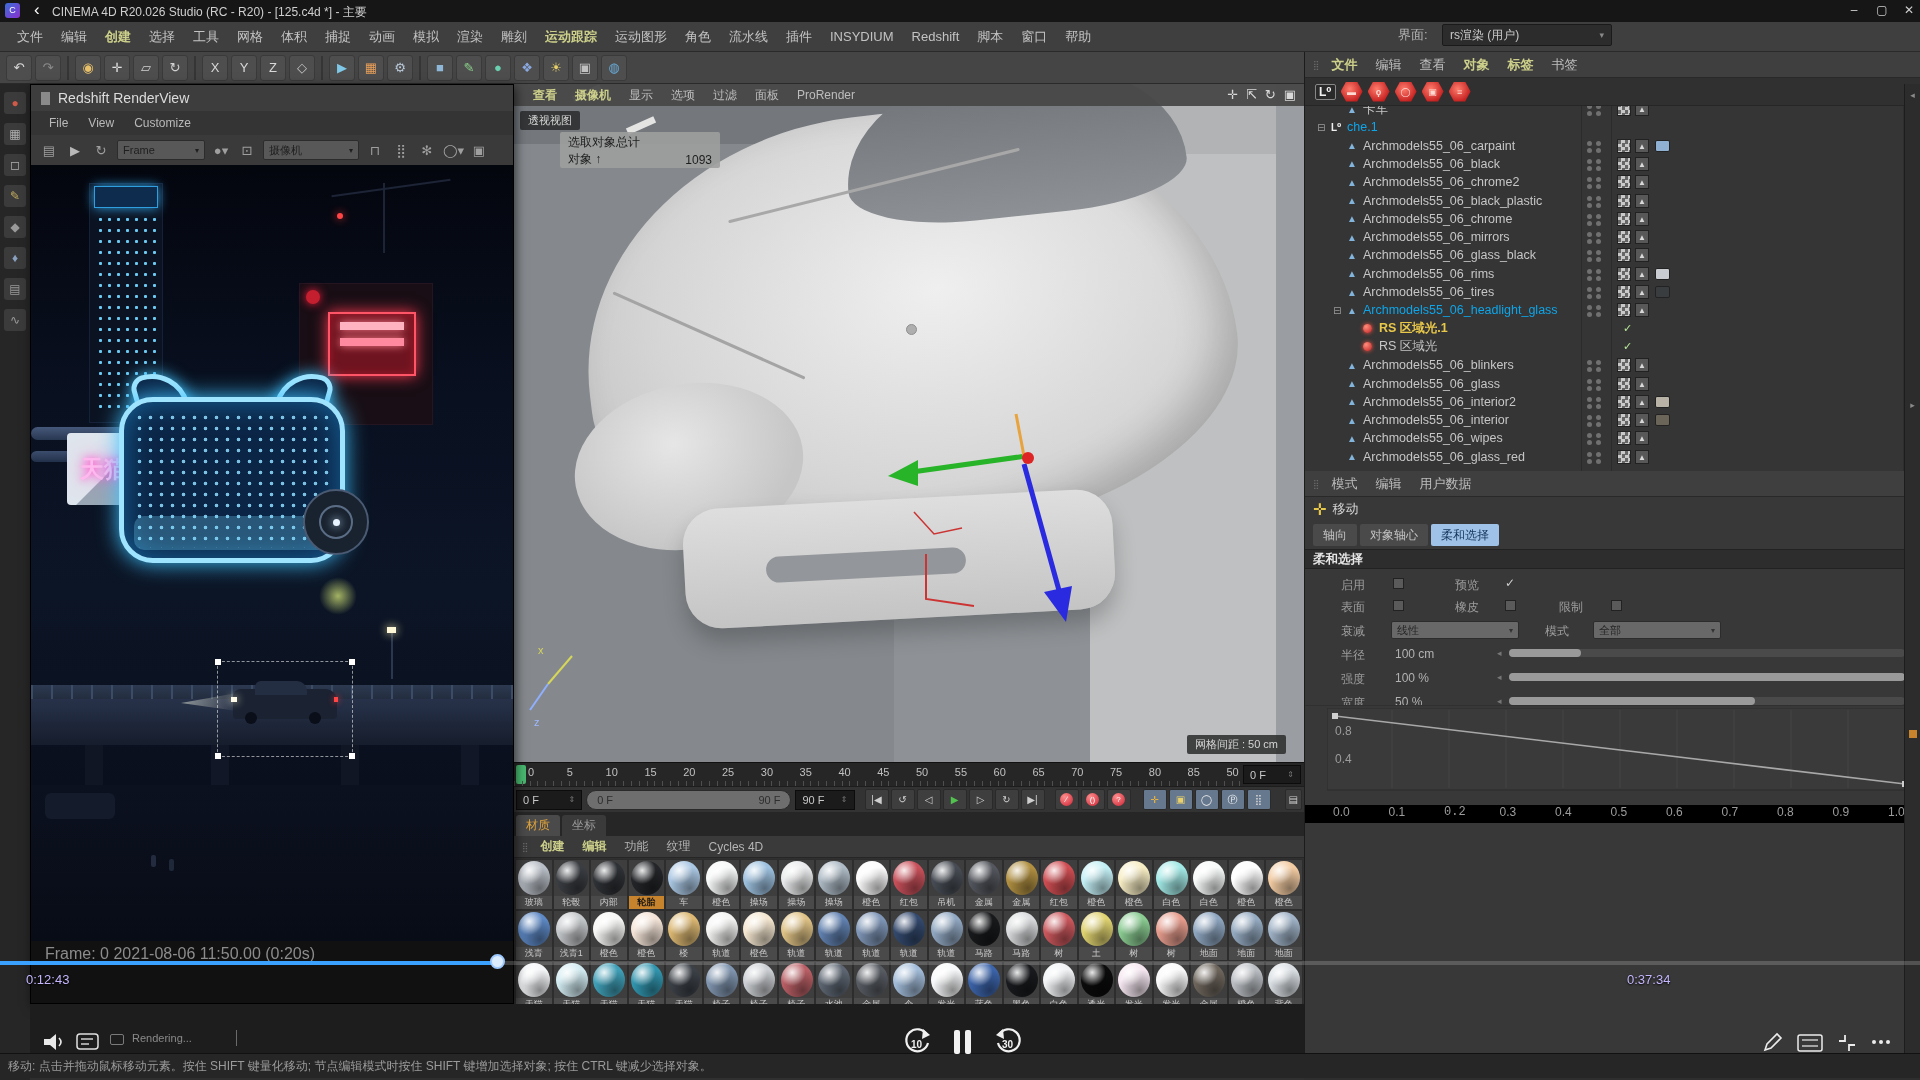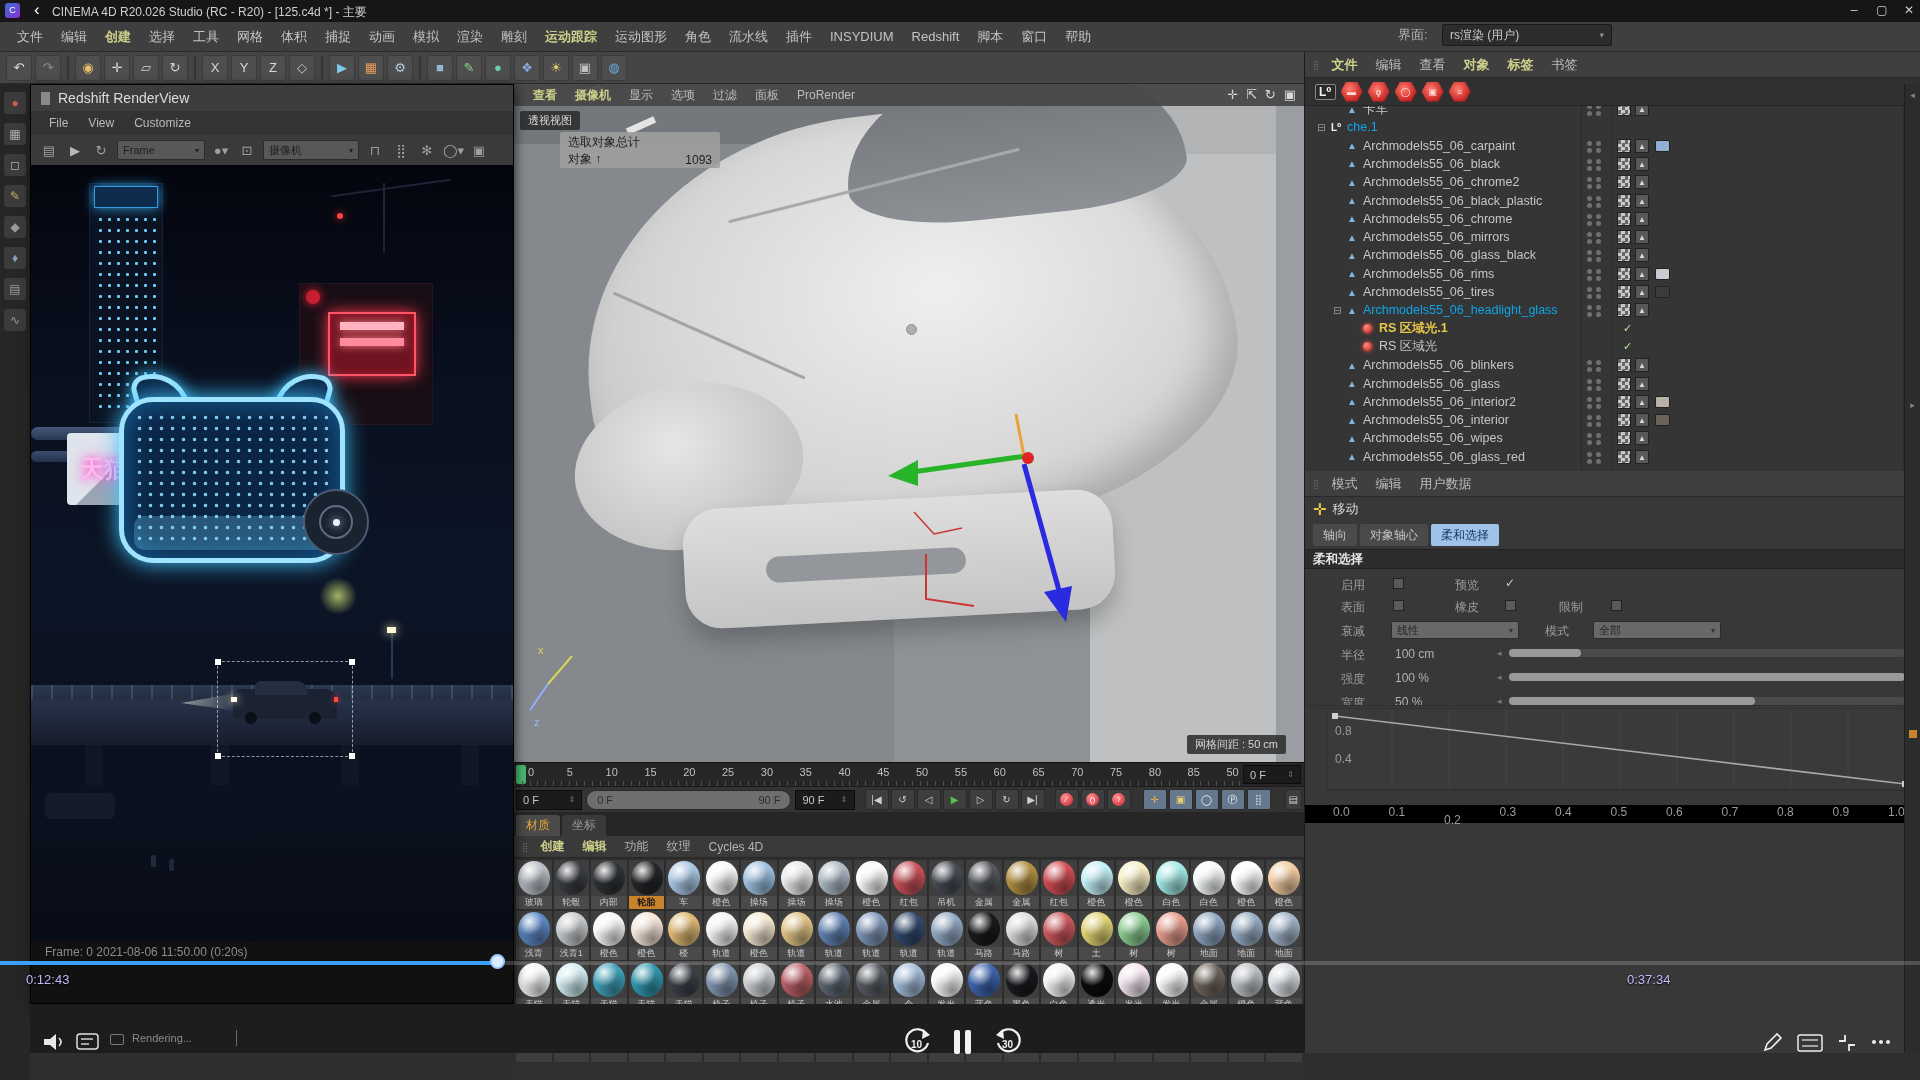--- a/index.html
+++ b/index.html
@@ -880,21 +880,21 @@
           <path d="M8,8 C190,28 380,52 578,76" stroke="#a8a8a8" stroke-width="1.6" fill="none"></path>
           <rect x="5" y="5" width="6" height="6" fill="#cfcfcf"></rect>
           <rect x="575" y="73" width="6" height="6" fill="#cfcfcf"></rect>
         </svg>
         <span class="abs amlabel" style="left:30px;top:18px;">0.8</span>
         <span class="abs amlabel" style="left:30px;top:46px;">0.4</span>
       </div>
       <div id="curve-x-labels" style="position:relative;height:18px;background:#000000;">
           <span class="amlabel" style="position: absolute; left: 28px; top: 0px;">0.0</span>
           <span class="amlabel" style="position: absolute; left: 83.5px; top: 0px;">0.1</span>
-          <span class="amlabel" style="position: absolute; left: 139px; top: 8px;">0.2</span>
+          <span class="amlabel" style="position: absolute; left: 139px; top: 0px; font-family: Liberation Mono, monospace;">0.2</span>
           <span class="amlabel" style="position: absolute; left: 194.5px; top: 0px;">0.3</span>
           <span class="amlabel" style="position: absolute; left: 250px; top: 0px;">0.4</span>
           <span class="amlabel" style="position: absolute; left: 305.5px; top: 0px;">0.5</span>
           <span class="amlabel" style="position: absolute; left: 361px; top: 0px;">0.6</span>
           <span class="amlabel" style="position: absolute; left: 416.5px; top: 0px;">0.7</span>
           <span class="amlabel" style="position: absolute; left: 472px; top: 0px;">0.8</span>
           <span class="amlabel" style="position: absolute; left: 527.5px; top: 0px;">0.9</span>
           <span class="amlabel" style="position: absolute; left: 583px; top: 0px;">1.0</span>
         </div>
     </div>
@@ -1001,29 +1001,32 @@
         <div style="position:absolute;right:-3px;bottom:-3px;width:6px;height:6px;background:#fff;"></div>
       </div>
 
       <div class="abs" style="left:0;top:620px;width:482px;height:156px;background:linear-gradient(180deg,#0c1120,#080c16);"></div>
       <div class="abs" style="left:14px;top:628px;width:70px;height:26px;background:#141b2b;border-radius:6px;"></div>
       <div class="abs" style="left:120px;top:690px;width:5px;height:12px;background:#222c3e;border-radius:2px;"></div>
       <div class="abs" style="left:138px;top:694px;width:5px;height:12px;background:#1e2838;border-radius:2px;"></div>
       <div class="abs" style="left:360px;top:468px;width:2px;height:46px;background:#2a3750;"></div>
       <div class="abs" style="left:356px;top:462px;width:9px;height:6px;background:#fdf7d8;box-shadow:0 0 10px #fff2b0;"></div>
     </div>
-    <div class="abs" style="left:14px;top:860px;color:#8c8c8c;font-size:12px;text-align:right;">Frame: 0    2021-08-06  11:50.00   (0:20s)</div>
+    <div class="abs" style="left:14px;top:860px;color:#8c8c8c;font-size:16px;text-align:right;">Frame: 0    2021-08-06  11:50.00   (0:20s)</div>
   </div>
 
   <div class="abs" style="left:30px;top:1004px;width:1274px;height:49px;background:#1d1d1d;">
     <span class="abs" style="left:80px;top:30px;width:14px;height:11px;border:1px solid #7a7a7a;border-radius:2px;"></span>
     <span class="abs" style="left:102px;top:28px;color:#8a8a8a;font-size:11px;">Rendering...</span>
     <span class="abs" style="left:206px;top:26px;width:1px;height:16px;background:#6a6a6a;"></span>
   </div>
 
+  <div class="abs" id="statusbar">
+    <span>移动: 点击并拖动鼠标移动元素。按住 SHIFT 键量化移动; 节点编辑模式时按住 SHIFT 键增加选择对象; 按住 CTRL 键减少选择对象。</span>
+  </div>
 
   <div class="abs ovl" id="seek-track"></div>
   <div class="abs ovl" id="seek-fill"></div>
   <div class="abs ovl" id="seek-knob"></div>
   <span class="abs ovl ptime" style="left:26px;top:972px;">0:12:43</span>
   <span class="abs ovl ptime" style="left:1627px;top:972px;">0:37:34</span>
 
   <svg class="abs ovl" style="left:42px;top:1032px;" width="24" height="20">
     <polygon points="2,7 8,7 14,2 14,18 8,13 2,13" fill="#e8e8e8"></polygon>
     <path d="M17,6 Q21,10 17,14" stroke="#e8e8e8" stroke-width="1.6" fill="none"></path>

